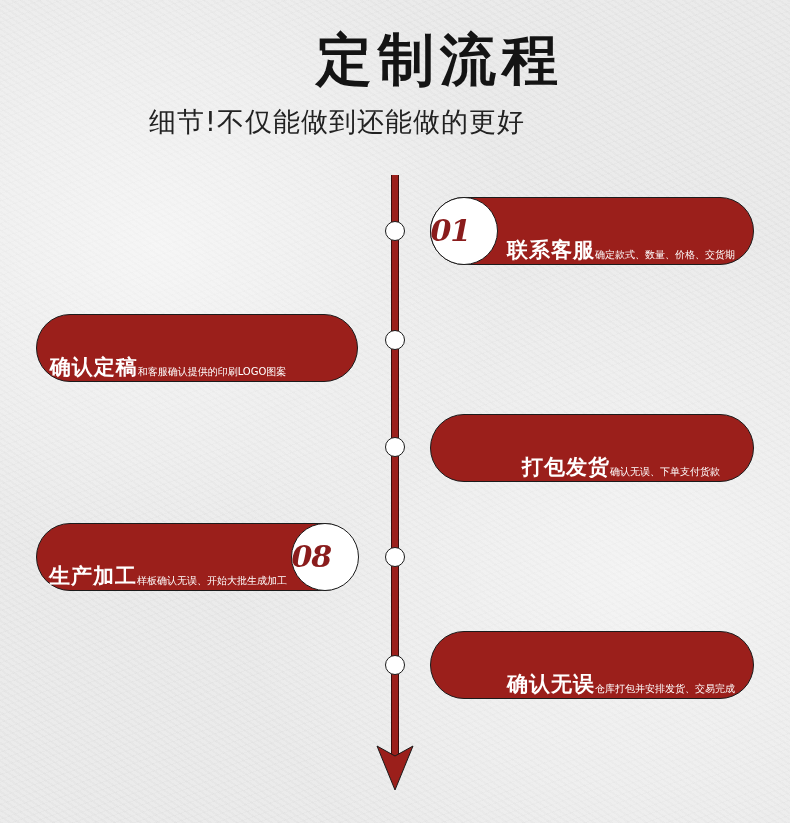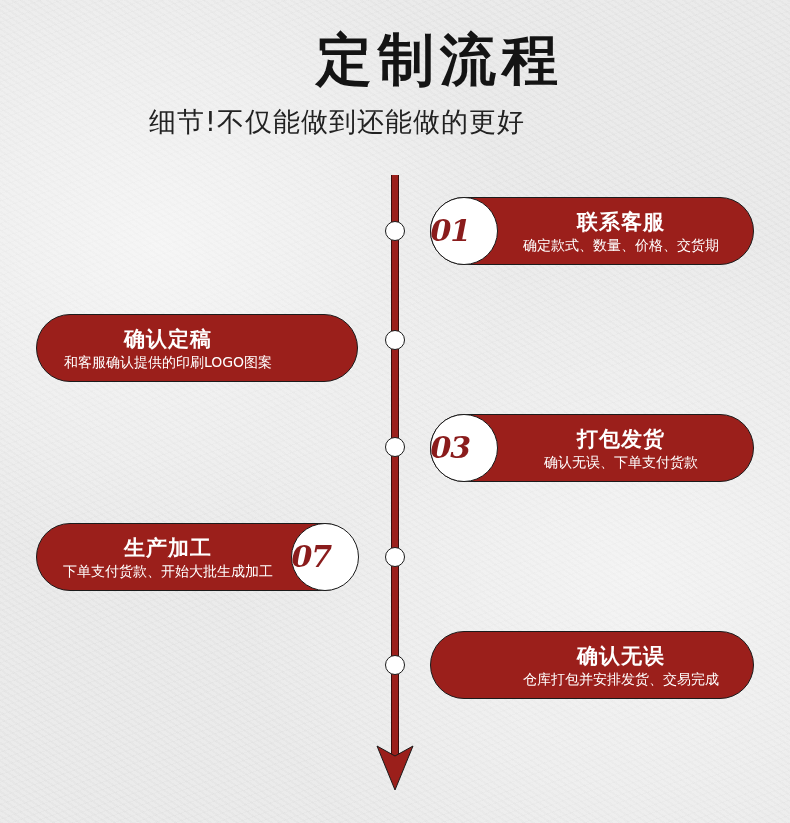--- a/index.html
+++ b/index.html
@@ -41,25 +41,25 @@
     position:absolute; top:-1.5px; width:68px; height:68px; border-radius:50%;
     background:#fff; border:1.5px solid #1b1b1b; box-sizing:border-box;
     display:flex; align-items:center; justify-content:flex-start;
   }
   .pill.right .circle { left:-1.5px; }
   .pill.left .circle { right:-1.5px; }
   .num {
     font-family:"DejaVu Serif", serif; font-style:italic; font-weight:bold;
     font-size:30px; color:#8a1c1c; letter-spacing:-1px;
   }
-  .text { position:absolute; top:0; height:65px; display:flex; flex-direction:column; align-items:center; justify-content:center; }
+  .text { position:absolute; top:0; height:65px; display:flex; flex-direction:row; align-items:flex-end; justify-content:center; }
   .pill.right .text { left:70px; right:12px; }
   .pill.left .text { left:12px; right:70px; }
   .step-title { font-size:21px; font-weight:bold; letter-spacing:1px; line-height:26px; }
-  .step-desc { font-size:14px; line-height:16px; margin-top:2px; }
+  .step-desc { font-size:10px; line-height:16px; margin-top:2px; }
 </style>
 </head>
 <body>
 
 <div class="title">定制流程</div>
 <div class="subtitle">细节!不仅能做到还能做的更好</div>
 
 <div class="line"></div>
 <svg class="arrow" viewBox="0 0 38 48">
   <polygon points="1,2 19,12 37,2 19,46" fill="#9b1f1b" stroke="#1b1b1b" stroke-width="1"></polygon>
@@ -82,36 +82,33 @@
 </div>
 
 <div class="pill left" style="top:314px">
   <div class="text">
     <div class="step-title">确认定稿</div>
     <div class="step-desc">和客服确认提供的印刷LOGO图案</div>
   </div>
 </div>
 
 <div class="pill right" style="top:414px">
-  <div class="circle">
-    <span class="num">03</span>
-  </div>
   <div class="text">
     <div class="step-title">打包发货</div>
     <div class="step-desc">确认无误、下单支付货款</div>
   </div>
 </div>
 
 <div class="pill left" style="top:523px">
   <div class="text">
     <div class="step-title">生产加工</div>
-    <div class="step-desc">下单支付货款、开始大批生成加工</div>
+    <div class="step-desc">样板确认无误、开始大批生成加工</div>
   </div>
   <div class="circle">
-    <span class="num">07</span>
+    <span class="num">08</span>
   </div>
 </div>
 
 <div class="pill right" style="top:631px">
   <div class="text">
     <div class="step-title">确认无误</div>
     <div class="step-desc">仓库打包并安排发货、交易完成</div>
   </div>
 </div>
 

